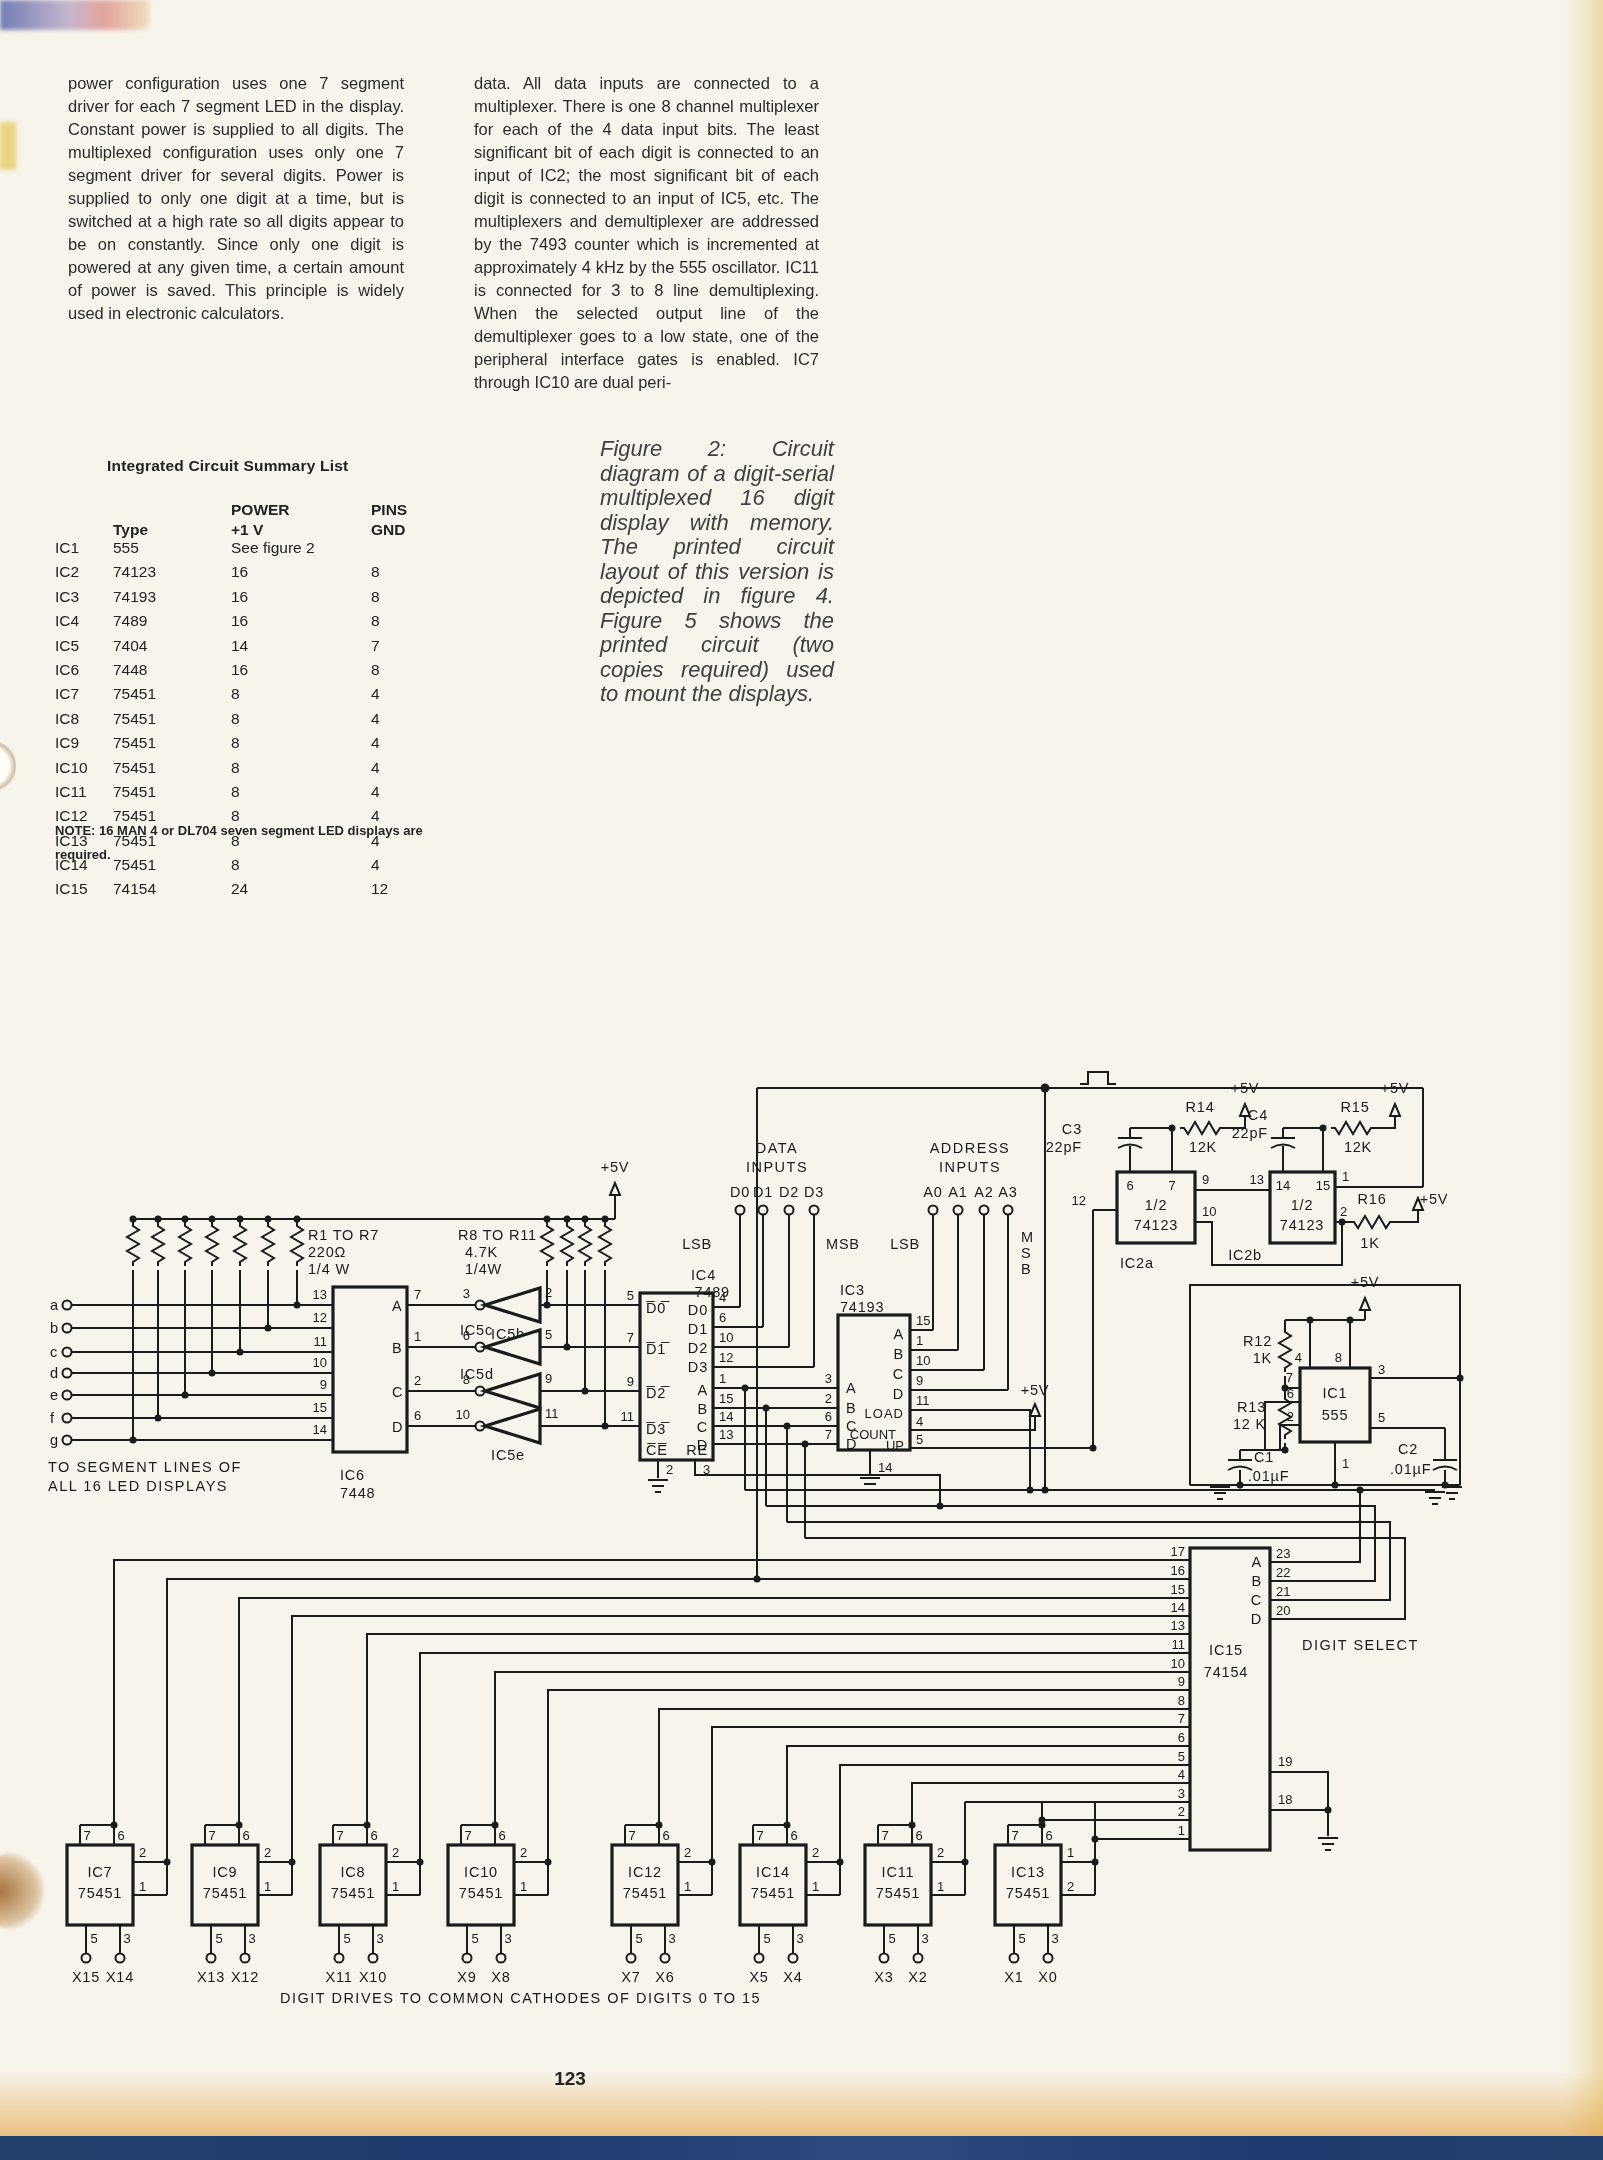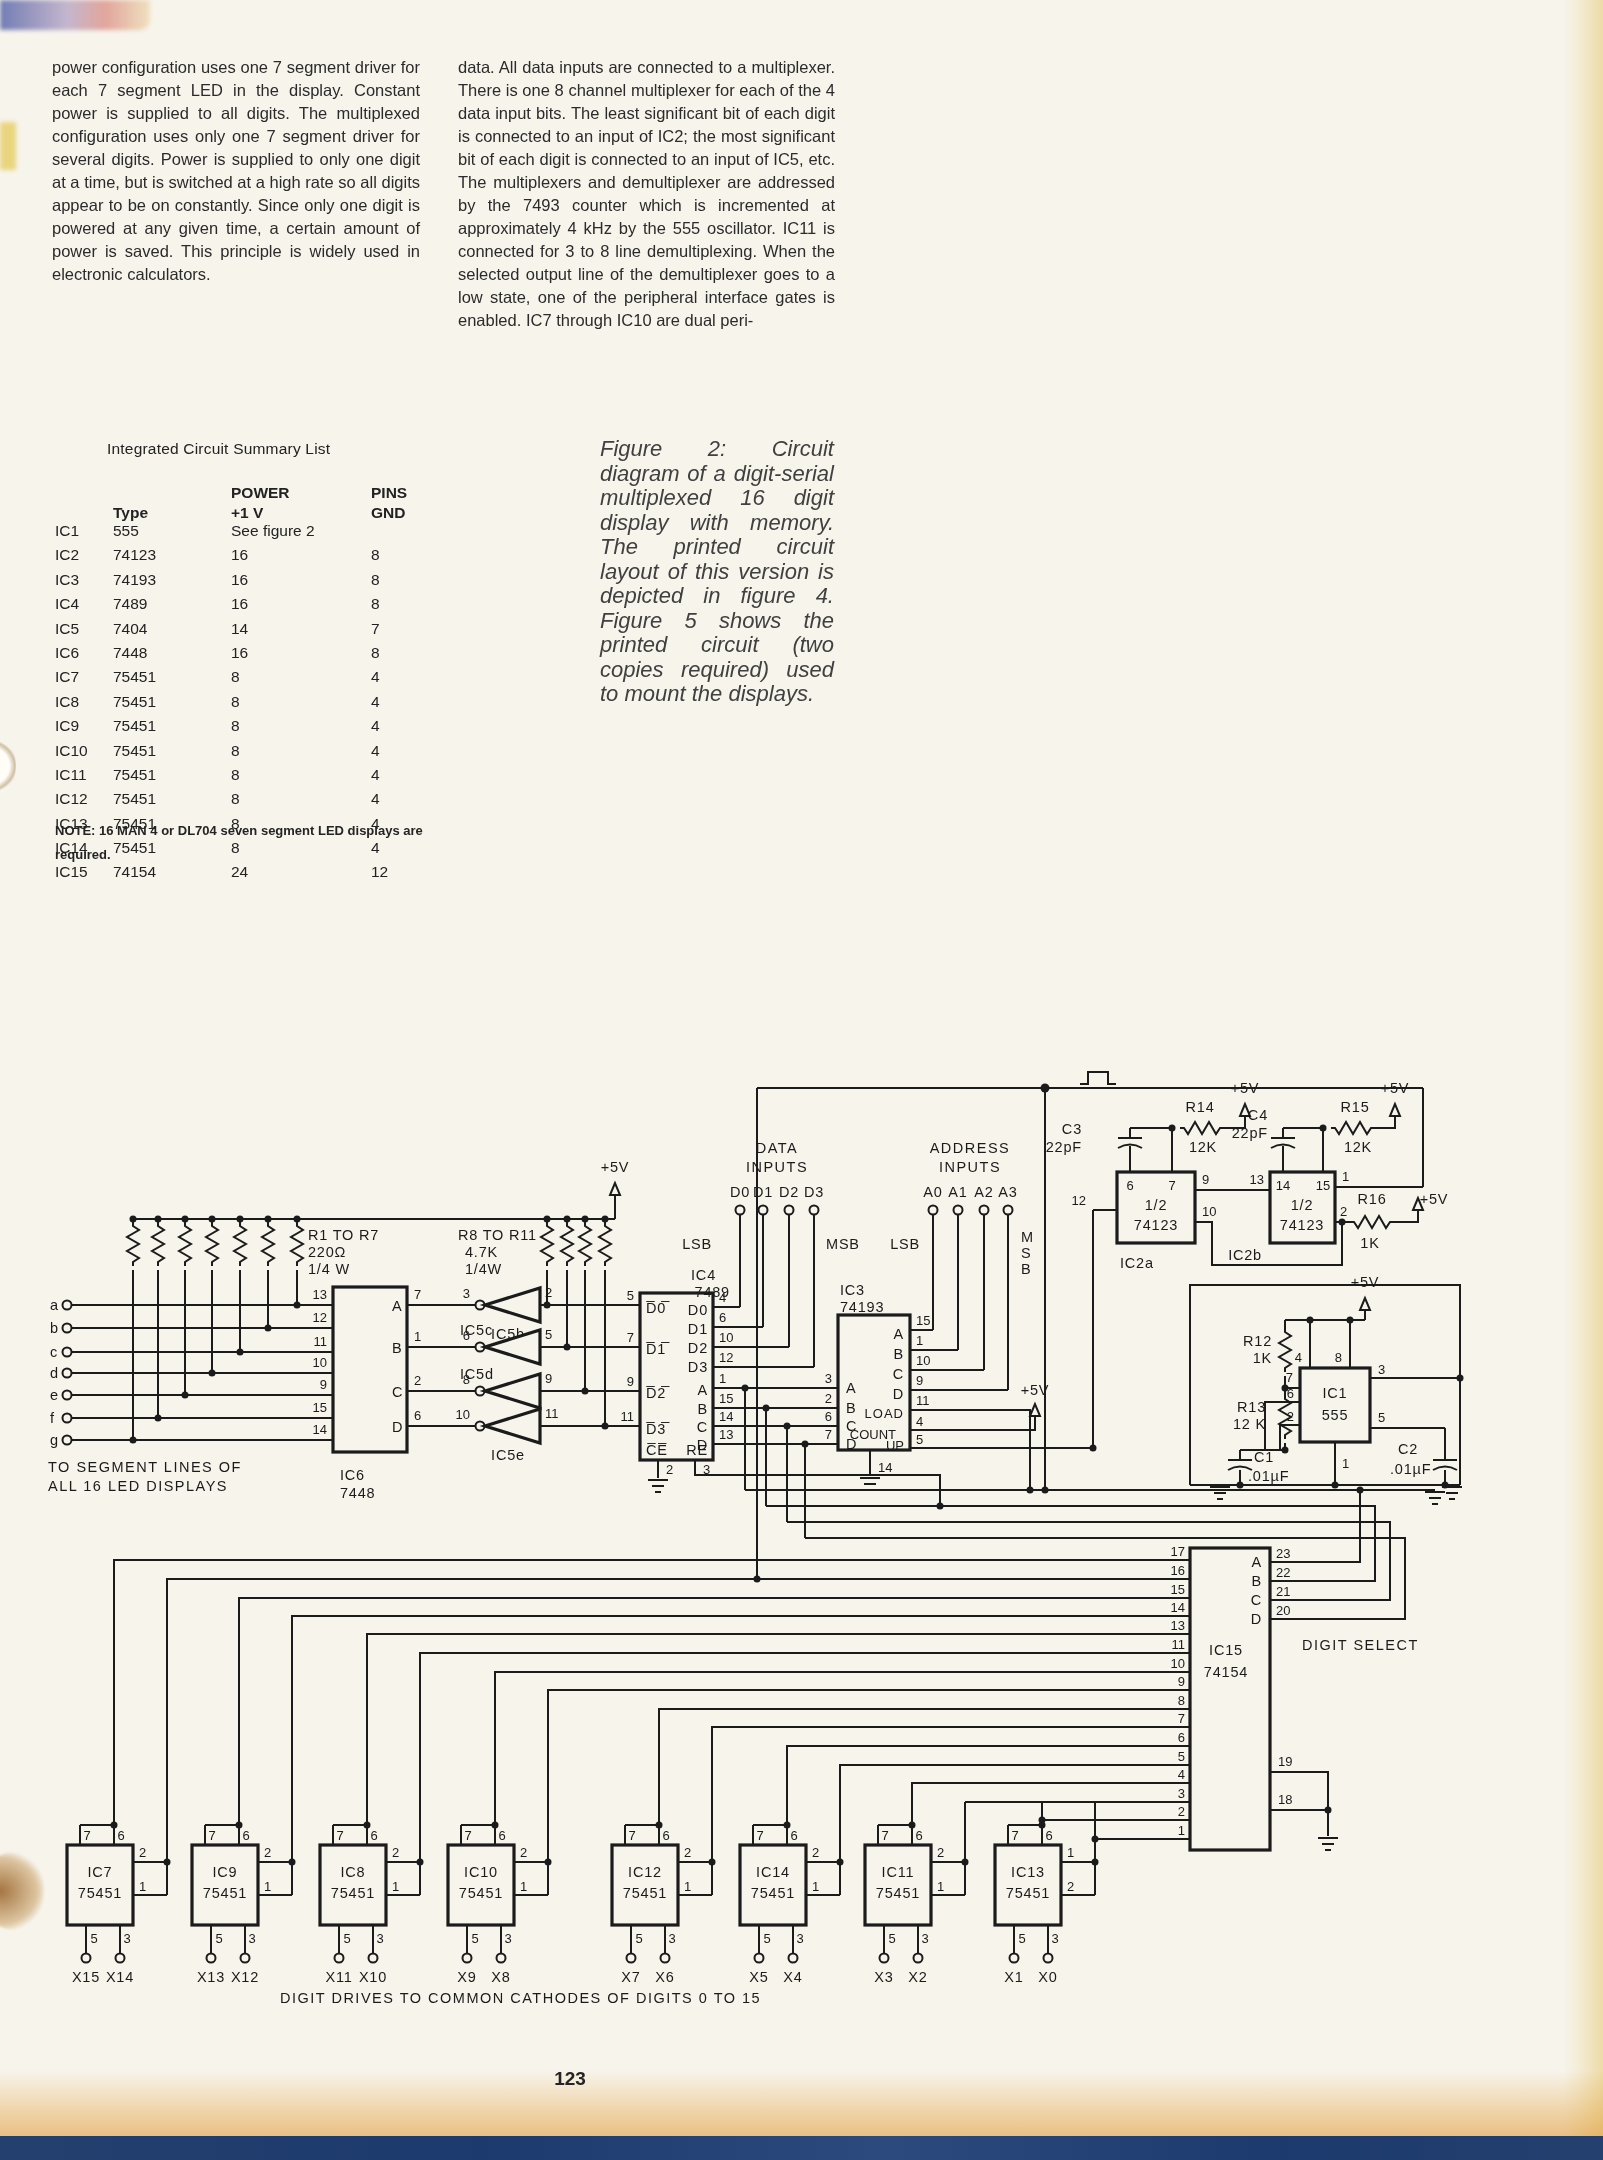--- a/index.html
+++ b/index.html
@@ -1,23 +1,23 @@
 <!DOCTYPE html>
 <html><head>
 <meta charset="utf-8">
 <style>
   html,body{margin:0;padding:0;}
   body{width:1603px;height:2160px;position:relative;background:#f7f4ec;overflow:hidden;
        font-family:"Liberation Sans",sans-serif;color:#242424;}
   .col{position:absolute;font-size:16.5px;line-height:23px;text-align:justify;color:#2b2b2b;}
-  .col p{margin:0;}
+  .col p{margin:16px;}
   .col p.indent{text-indent:26px;}
   
   .ictable{position:absolute;left:55px;top:440px;width:370px;font-size:15.5px;color:#222;}
-  .ictable .title{font-weight:normal;margin-left:52px;margin-bottom:26px;letter-spacing:.2px;}
+  .ictable .title{font-weight:bold;margin-left:52px;margin-bottom:26px;letter-spacing:.2px;margin-top:17px;}
   .hdr{display:grid;grid-template-columns:58px 118px 140px 54px;font-weight:bold;}
   .hdr .h1{grid-column:3;}
   .hdr .h2{grid-column:4;}
   .hdr2{display:grid;grid-template-columns:58px 118px 140px 54px;font-weight:bold;margin-top:2px;}
   .hdr2 .h0{grid-column:2;}
   .icrow{display:grid;grid-template-columns:58px 118px 140px 54px;height:24.4px;}
   
   .figcap{position:absolute;left:600px;top:437px;width:234px;font-style:italic;font-size:22px;
           line-height:24.5px;text-align:justify;color:#404040;}
   .note{position:absolute;left:55px;top:819px;width:375px;font-weight:bold;font-size:13px;line-height:24px;}

